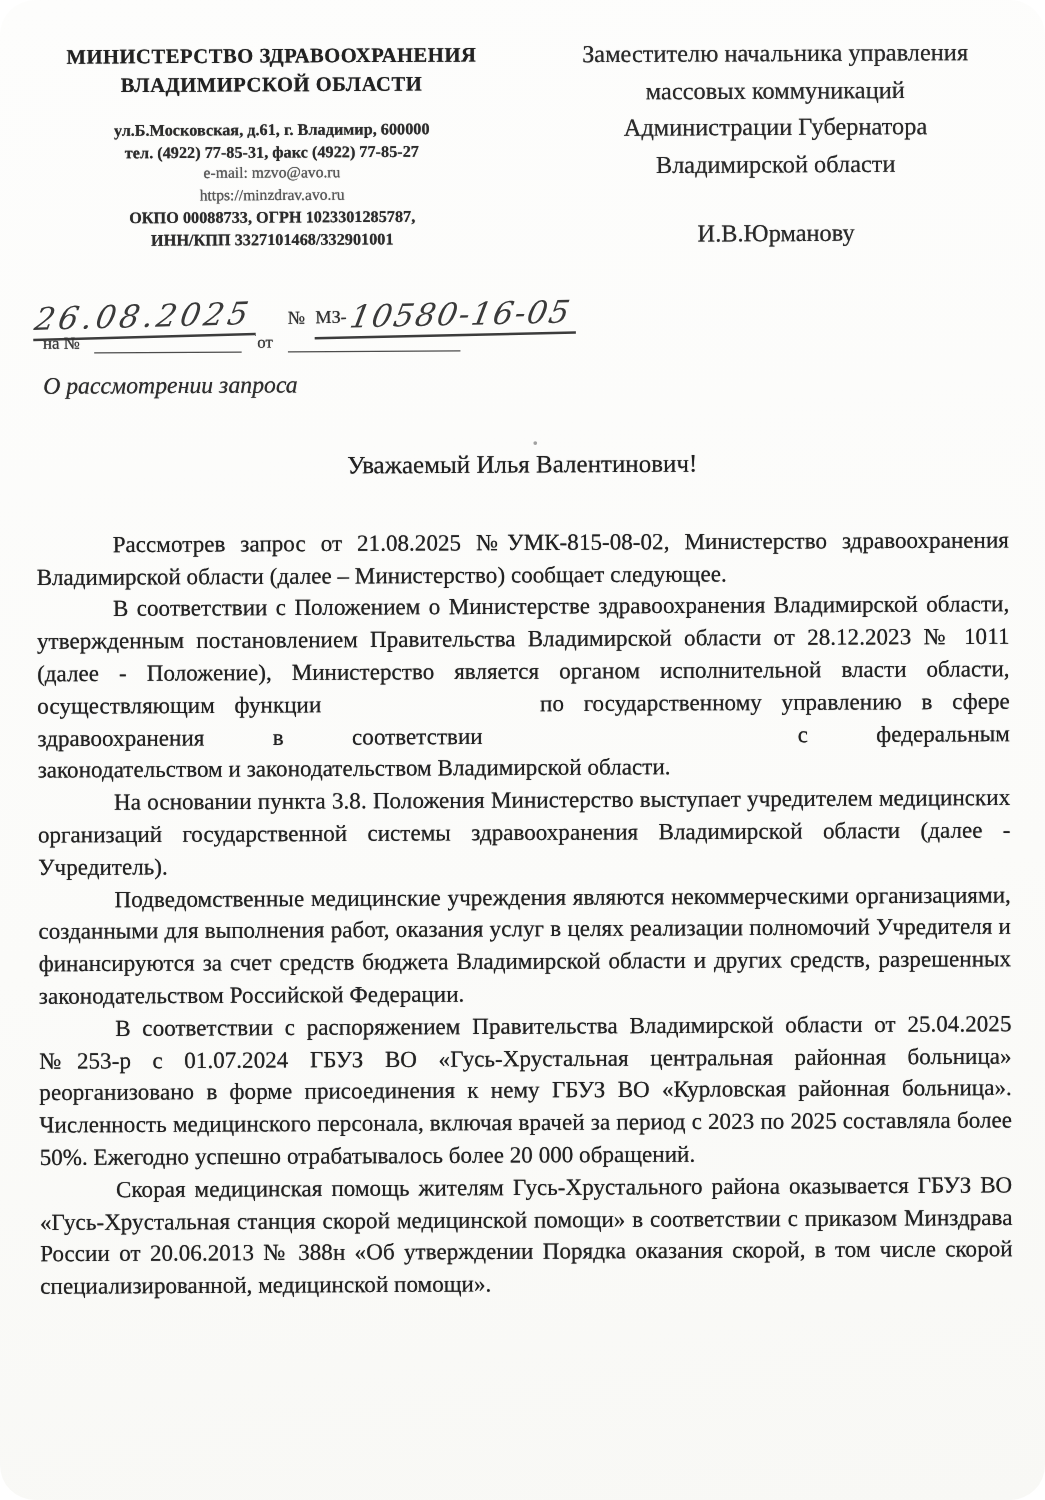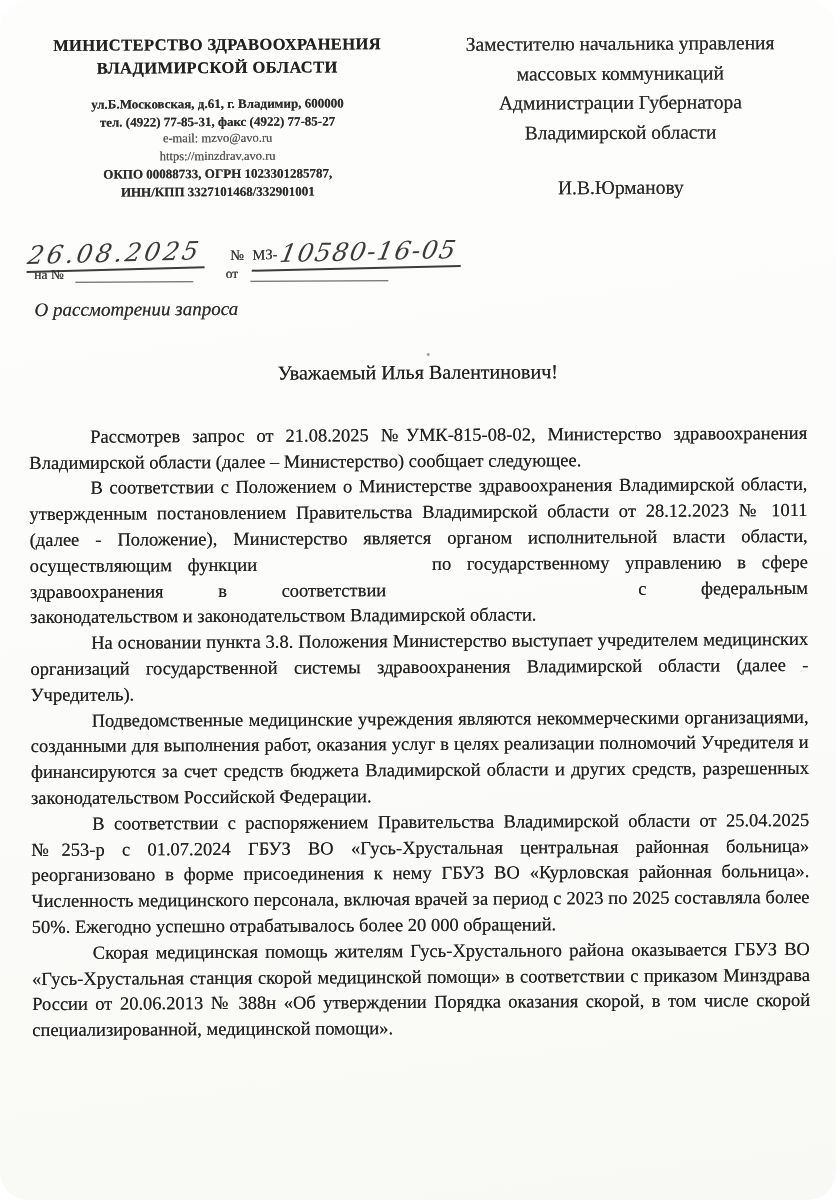--- a/index.html
+++ b/index.html
@@ -37,21 +37,21 @@
   .num-sign{margin-left:26px; font-size:14.5px; color:#333; padding-bottom:6px;}
   .num-group{margin-left:7px; display:flex; align-items:flex-end;
              border-bottom:2px solid #3c3c3c; transform:rotate(-1deg); padding:0 3px 1px 1px;}
   .num-prefix{font-size:14.5px; color:#333; padding-bottom:5px;margin-top:32px;}
   .num-hand{font-size:25px; letter-spacing:1.5px; margin-left:3px;}
   
   .reply-row{position:absolute; left:36px; top:262px; display:flex; align-items:flex-end;
              font-size:13.5px; color:#3a3a3a;}
   .blank{border-bottom:1.5px solid #4c4c4c; height:18px;}
   .blank.first{width:118px; margin-left:12px;}
-  .reply-from{margin-left:32px;}
+  .reply-from{margin-left:12px;}
   .blank.second{width:138px; margin-left:12px;}
   
   .subject{position:absolute; left:36px; top:297px; font-style:italic; font-size:19px; color:#2e2e2e;}
   
   .body{position:absolute; left:30px; top:360px; width:778px;
         font-size:18.5px; line-height:25.8px; text-align:justify; color:#222;}
   .salutation{text-align:center; font-size:20px; margin:0 0 37px 0;}
   .body p{margin:0; text-indent:61px;}
   .gap{display:inline-block;}
   .gap1{width:175px;}

